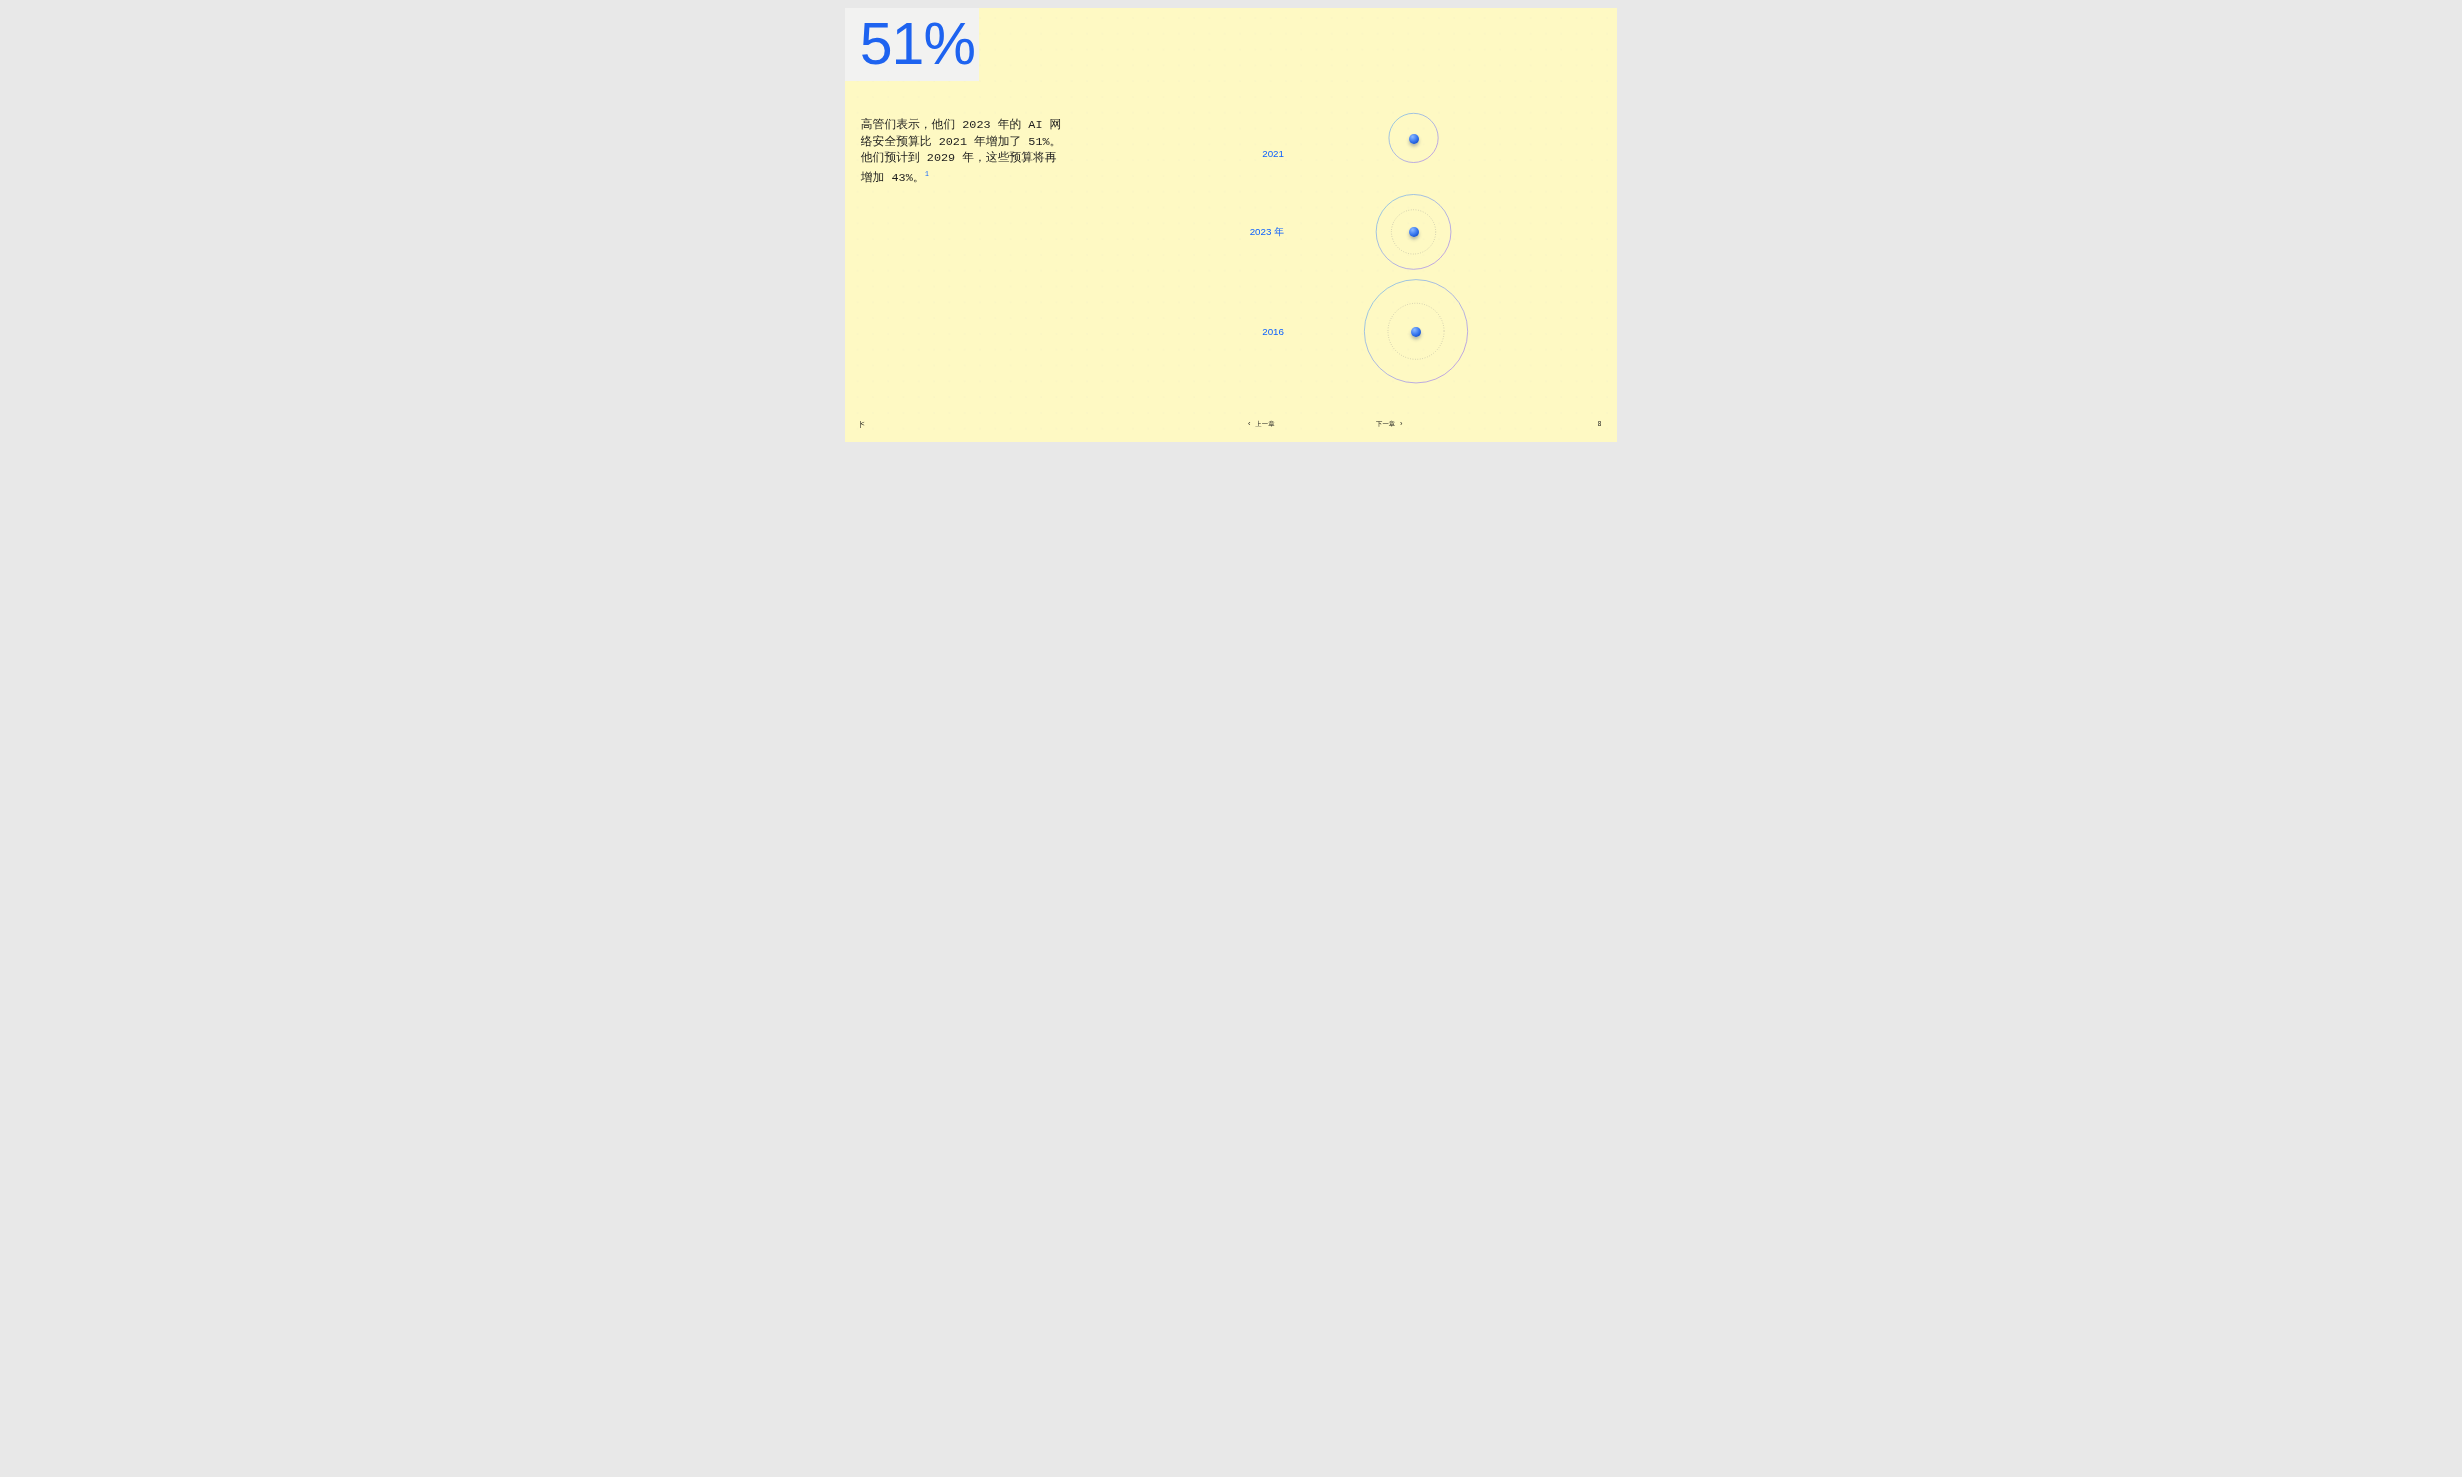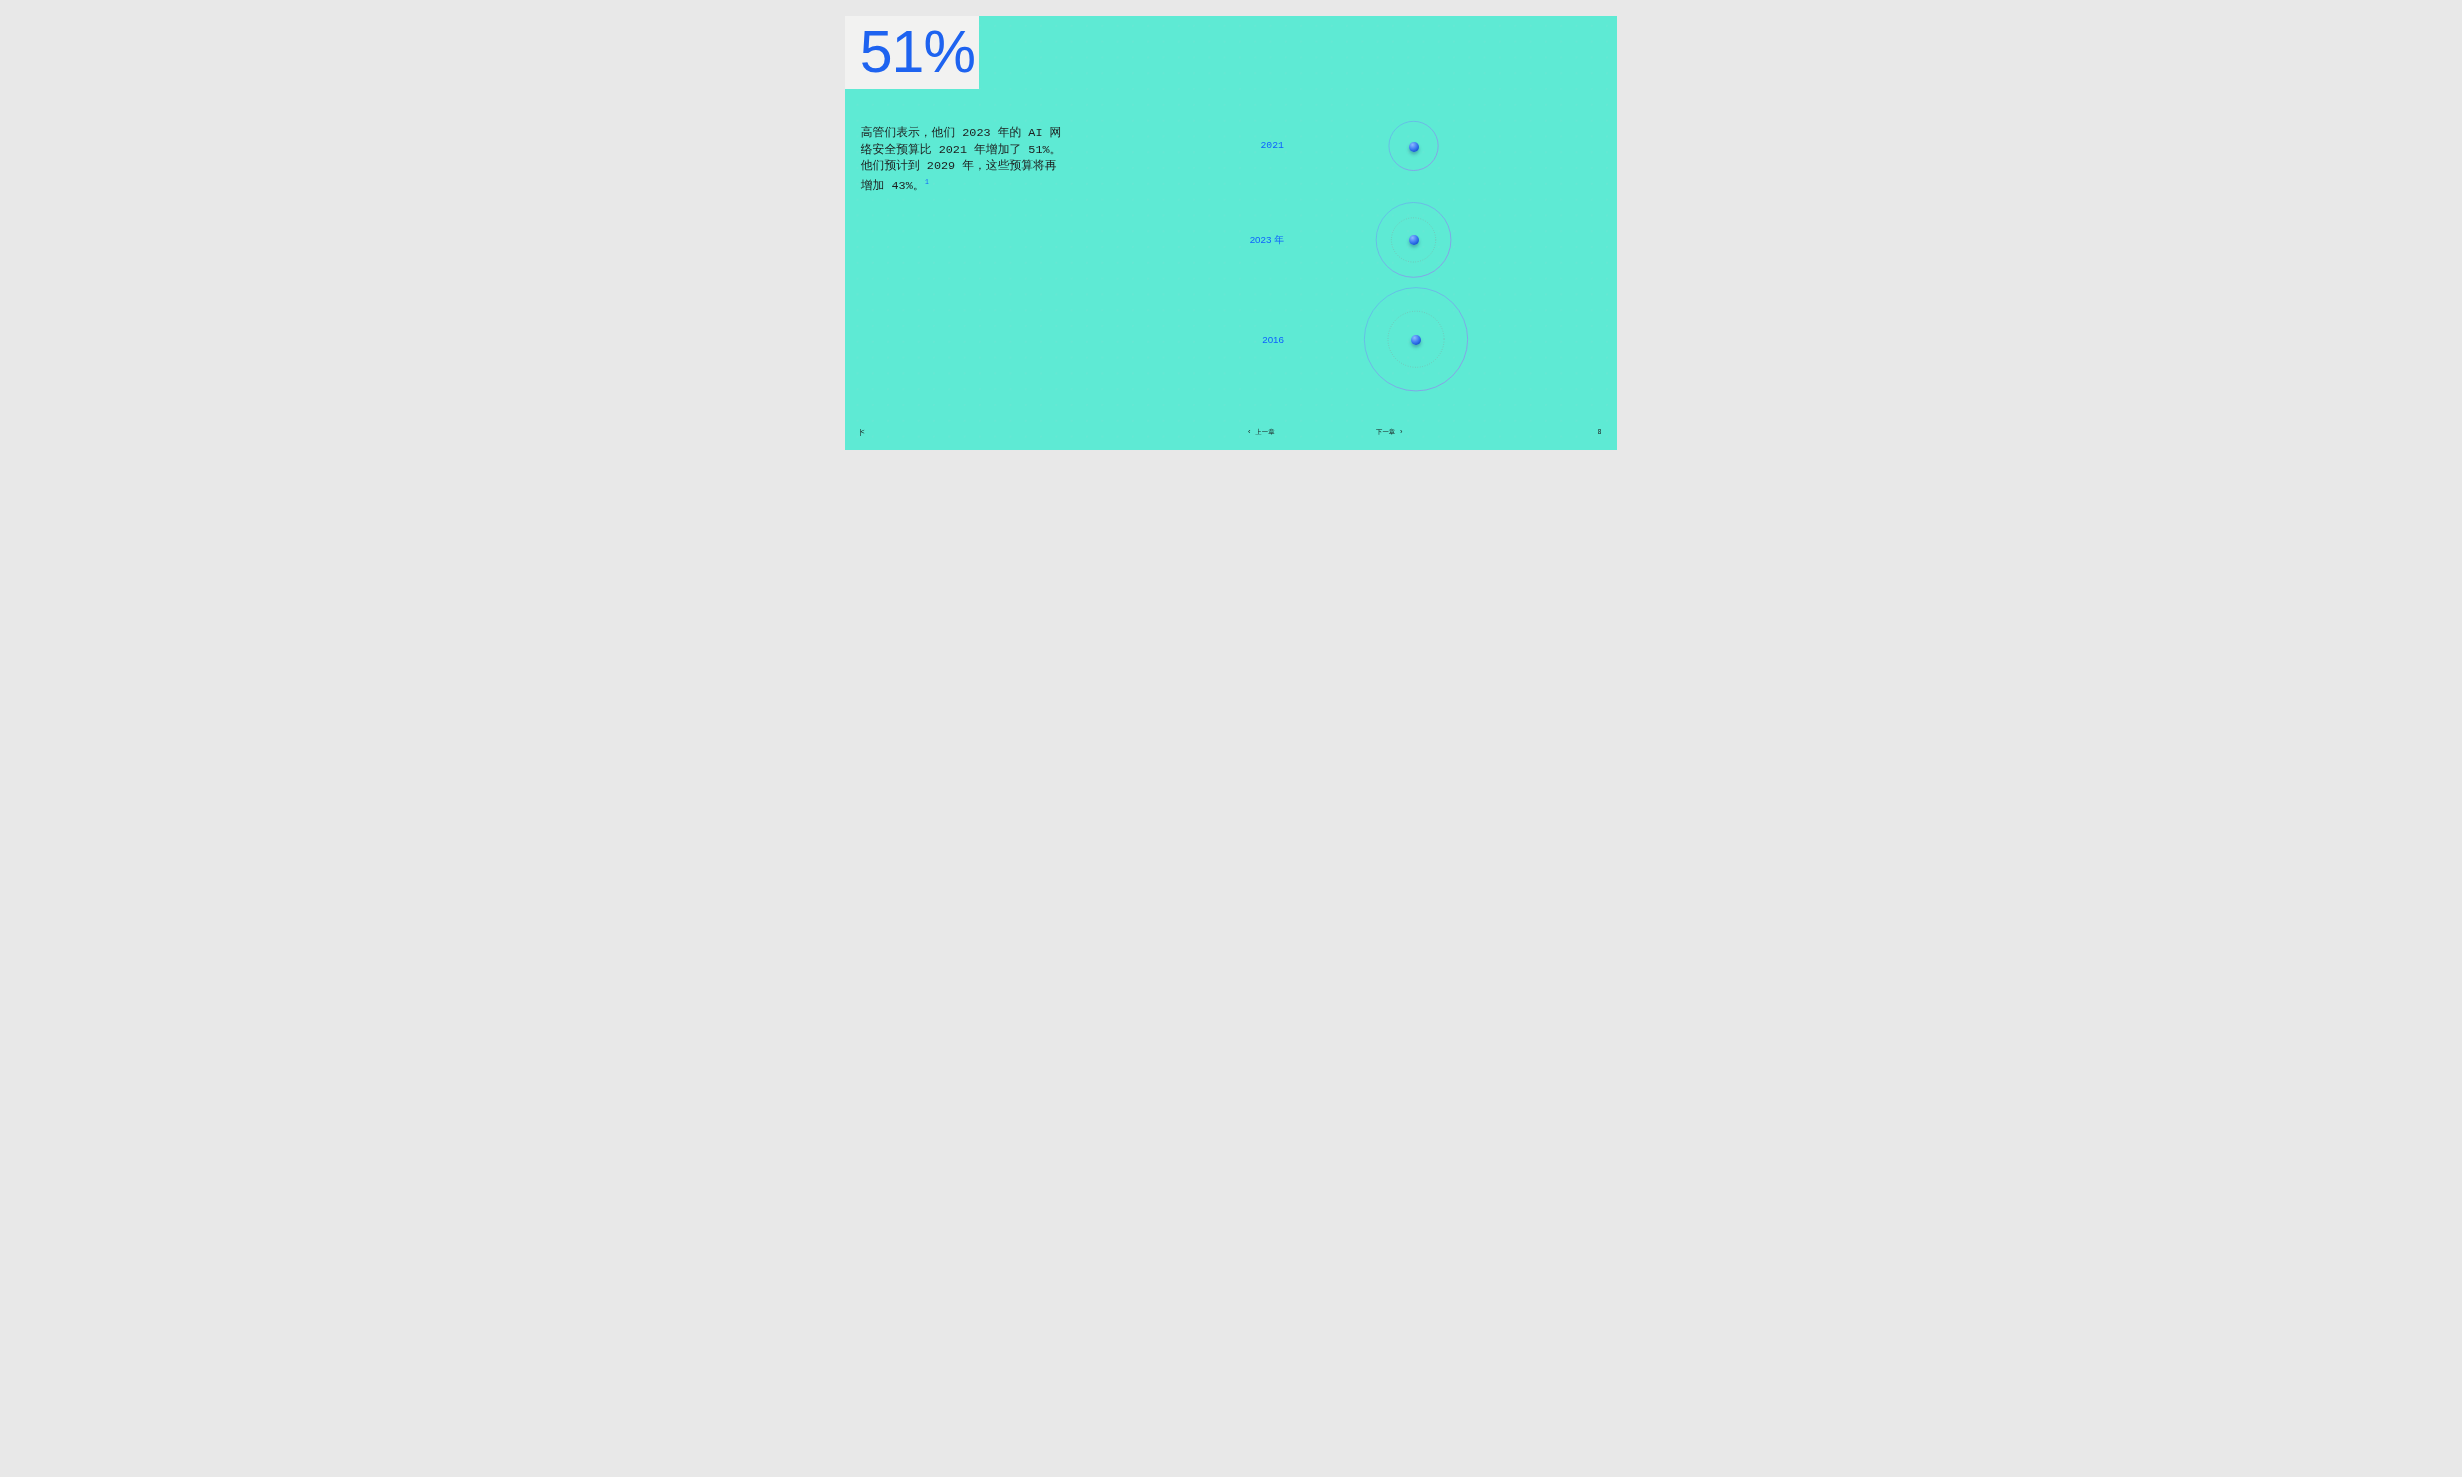--- a/index.html
+++ b/index.html
@@ -1,18 +1,18 @@
 <!DOCTYPE html>
 <html style="font-size:7.9px"><head>
 <meta charset="utf-8">
 <style>
   html,body{margin:0;padding:0;background:#e8e8e8;font-family:"Liberation Sans",sans-serif;}
   .slide{
-    position:relative;width:772px;height:434px;margin:16px auto;
-    background:#5eead4;overflow:hidden;color:#1a1a1a;
+    position:relative;width:772px;height:434px;margin:8px auto;
+    background:#fef9c3;overflow:hidden;color:#1a1a1a;
   }
   .dot-grid{
     position:absolute;inset:0;
     background-image:radial-gradient(circle,#c7c7c6 0.5px,transparent 0.7px);
     background-size:15.3px 15.8px;
     background-position:4.9px 2px;
   }
   .headline-mask{
     position:absolute;left:0;top:0;width:134px;height:73px;background:#f2f2f1;
   }
@@ -92,21 +92,21 @@
     <circle cx="1155" cy="455" r="45" fill="none" stroke="#8f8f8f" stroke-width="1" stroke-dasharray="1.5 3.5"></circle>
 
     <circle cx="1160" cy="657" r="105" fill="none" stroke="url(#ringGrad)" stroke-width="1.3"></circle>
     <circle cx="1160" cy="657" r="57" fill="none" stroke="#8f8f8f" stroke-width="1" stroke-dasharray="1.5 3.5"></circle>
   </svg>
 
   <div class="sphere" style="left:564px;top:126px;"></div>
   <div class="sphere" style="left:564px;top:219px;"></div>
   <div class="sphere" style="left:566px;top:319px;"></div>
 
-  <div class="year-label" style="top:124px;font-family:Liberation Mono, monospace;">2021</div>
+  <div class="year-label" style="top:140px;">2021</div>
   <div class="year-label" style="top:218px;">2023 年</div>
   <div class="year-label" style="top:318px;">2016</div>
 
   <div class="footer">
     <div class="nav-btn first-page">
       <span>|&lt;</span>
     </div>
     <div class="nav-btn prev-btn">
       <span class="chev">‹</span>
       <span>上一章</span>

